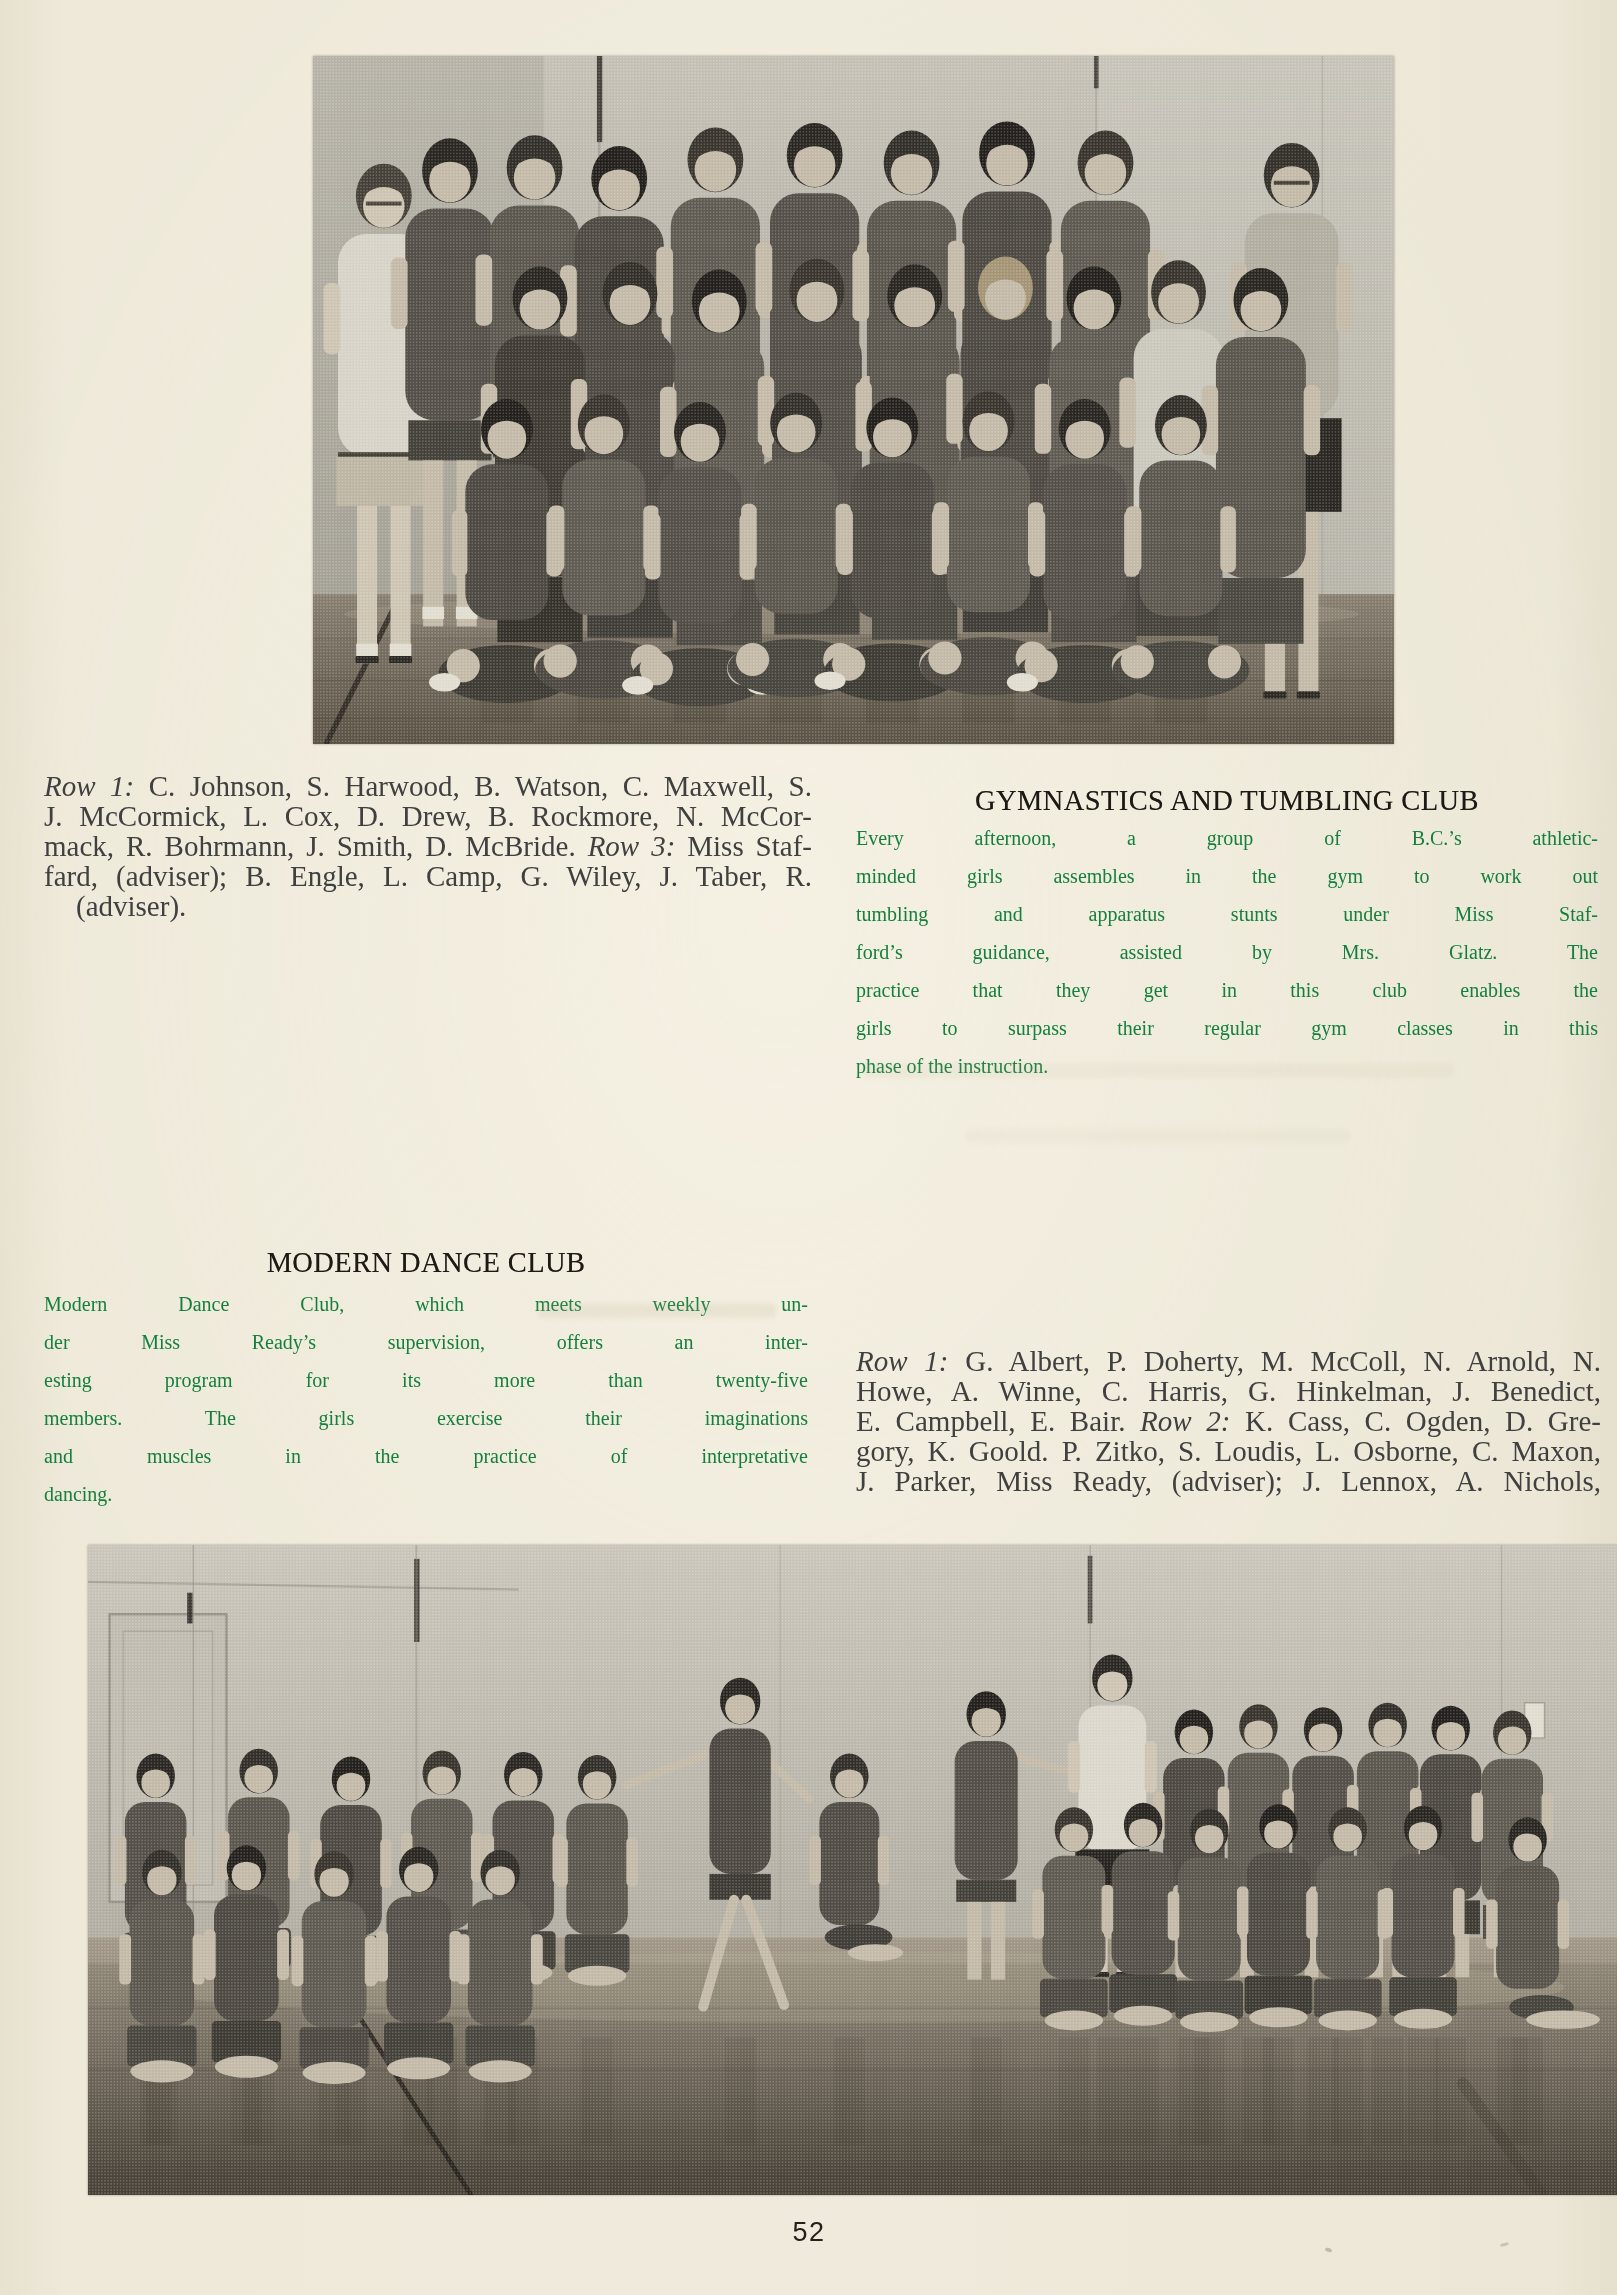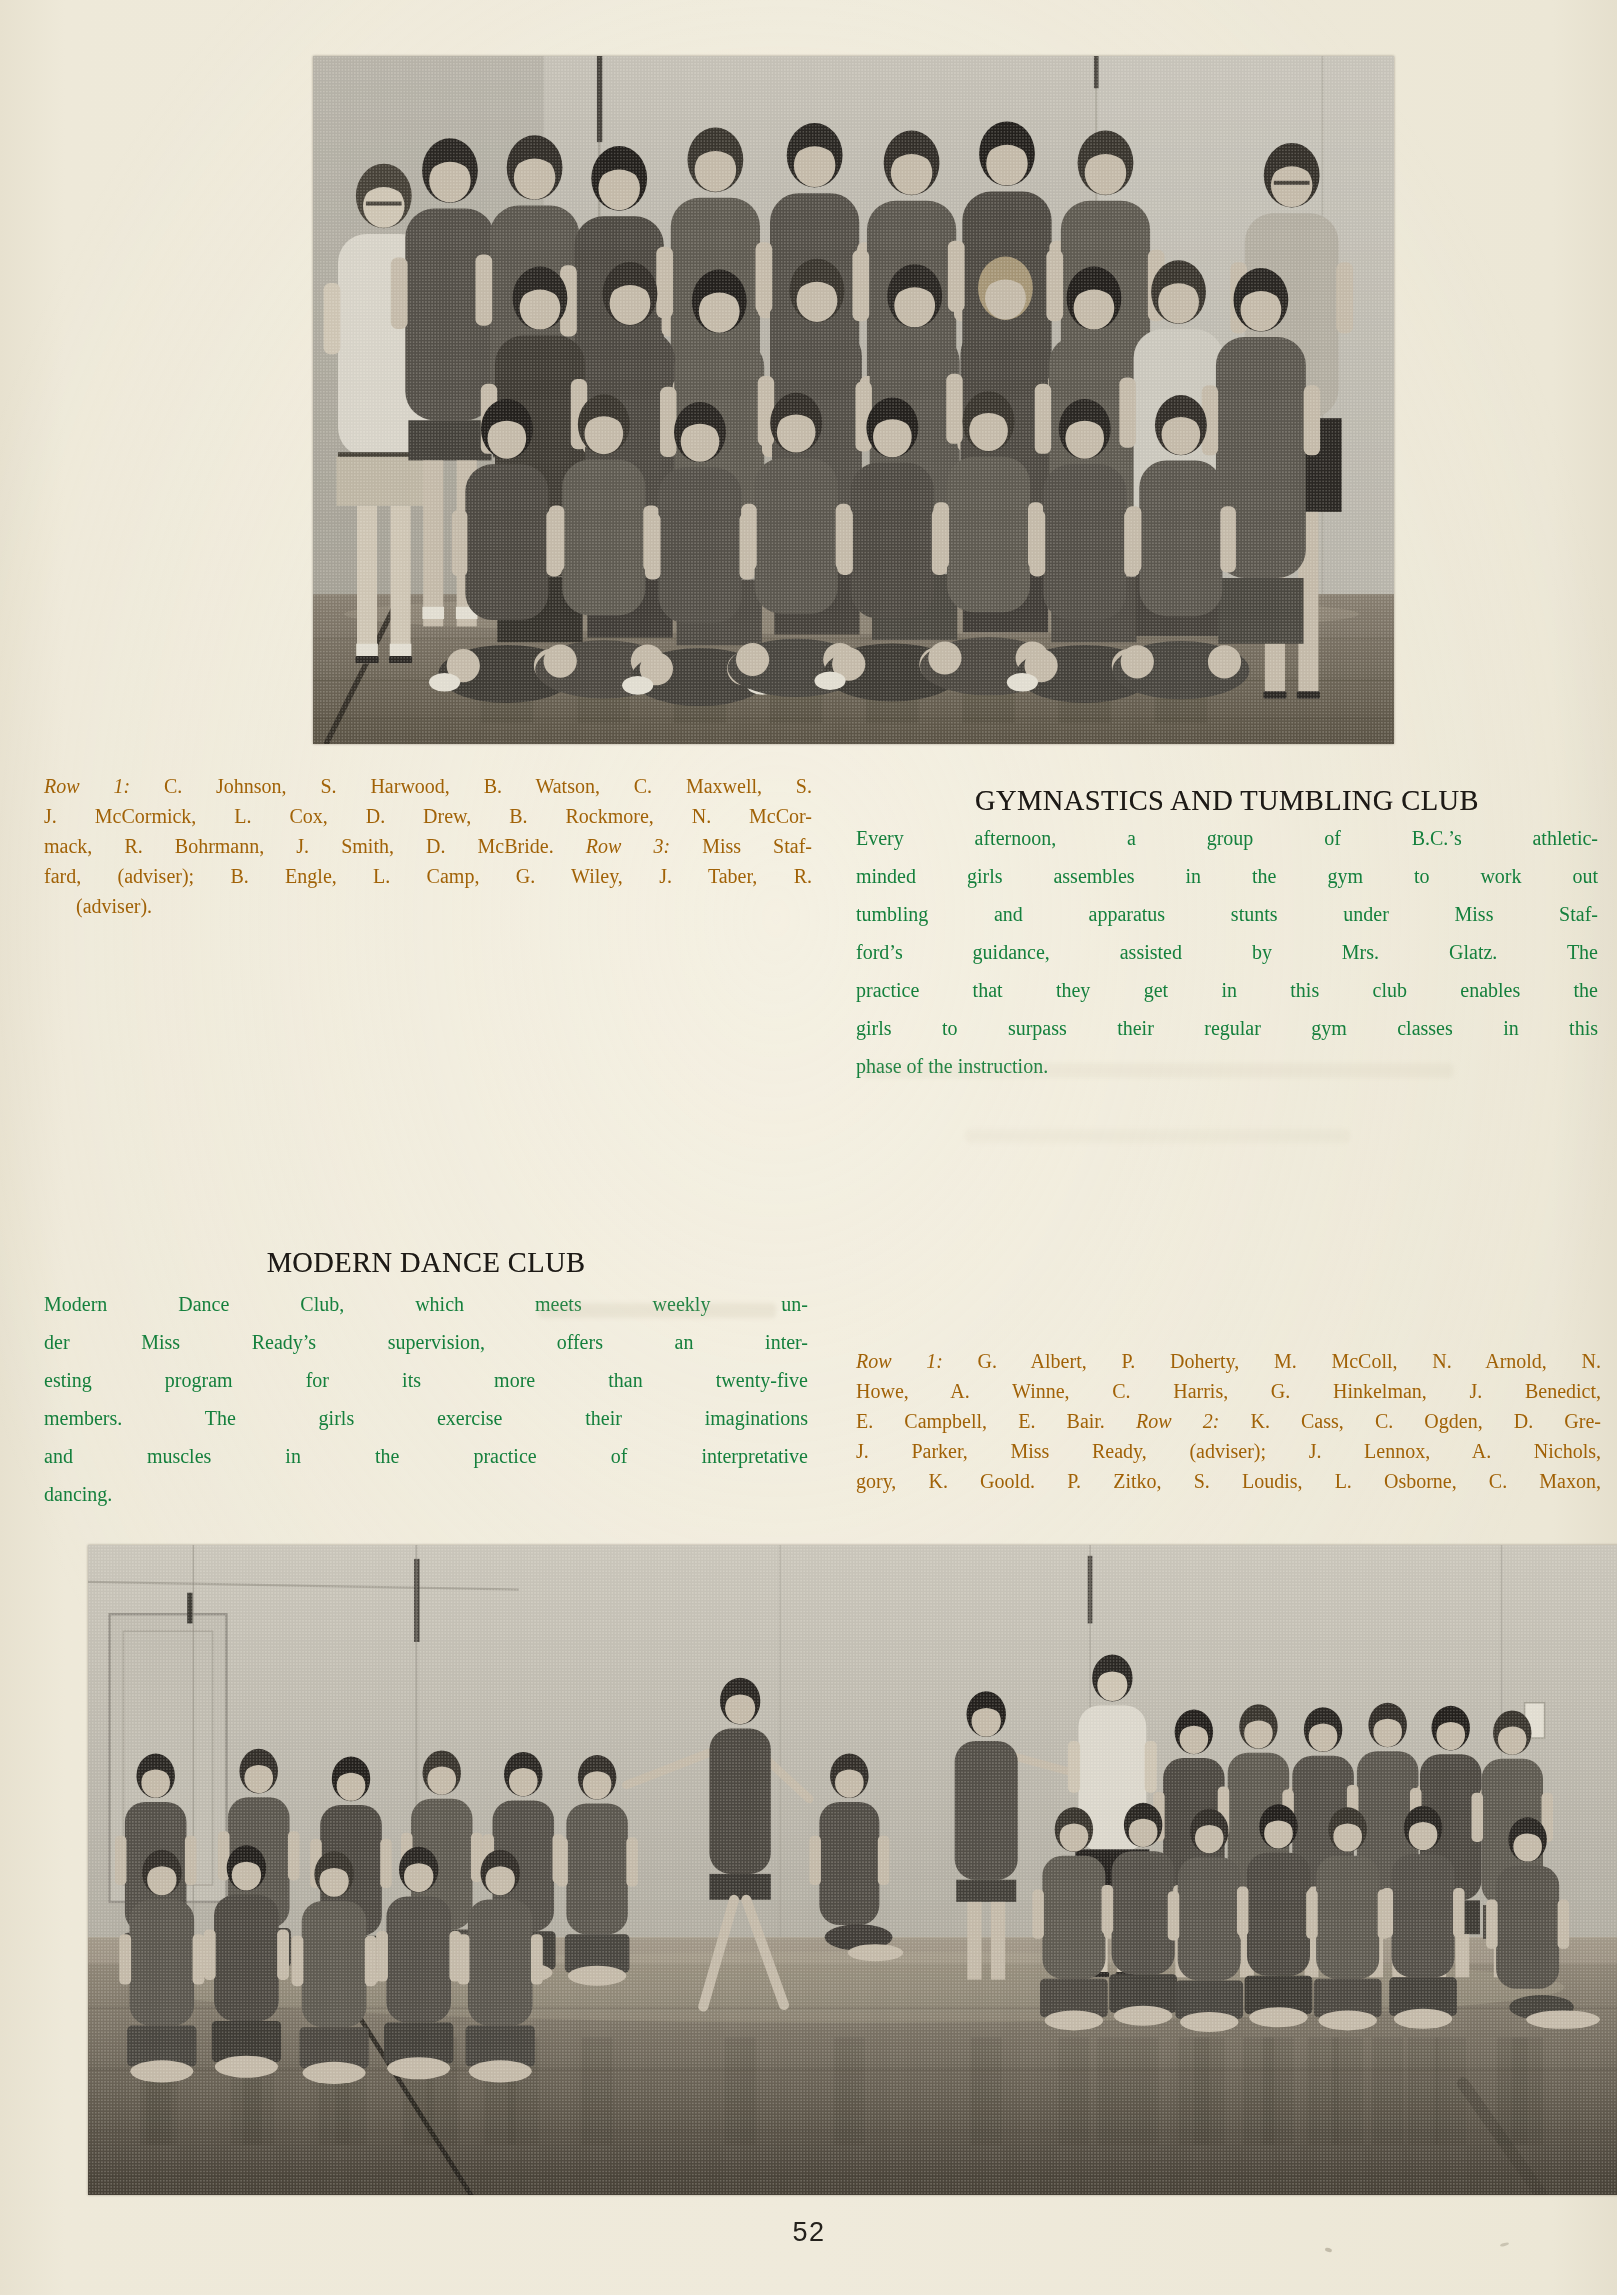--- a/index.html
+++ b/index.html
@@ -15,21 +15,21 @@
   .photo{position:absolute;box-shadow:0 0 2.3px rgba(70,62,48,.45);overflow:hidden;}
   .photo svg{display:block;width:100%;height:100%;}
   .photo .halftone{
     position:absolute;inset:0;pointer-events:none;
     background-image:radial-gradient(rgba(240,236,224,.38) 0.8px, rgba(25,22,18,.05) 0.8px);
     background-size:3.1px 3.1px;opacity:.55;
   }
   #top-photo{left:273px;top:44px;width:1081px;height:688px;}
   #bottom-photo{left:48px;top:1533px;width:1535px;height:650px;}
 
-  .caption{position:absolute;font-size:20px;color:#a16207;}
+  .caption{position:absolute;font-size:29px;color:#404040;}
   #gym-caption{left:44px;top:771px;width:768px;line-height:30px;}
   #dance-caption{left:856px;top:1346px;width:745px;line-height:30px;}
   .cap-line{text-align:justify;text-align-last:justify;white-space:normal;}
   .cap-line.endline{text-align-last:left;margin-left:32px;}
   .cap-line .it{font-style:italic;}
 
   .heading{
     position:absolute;font-size:28.5px;letter-spacing:0.4px;
     text-align:center;font-weight:400;color:#1d1a16;
     text-shadow:0 0 0.5px rgba(30,26,20,.55);
@@ -374,22 +374,22 @@
     <div class="body-line">esting program for its more than twenty-five</div>
     <div class="body-line">members. The girls exercise their imaginations</div>
     <div class="body-line">and muscles in the practice of interpretative</div>
     <div class="body-line endline">dancing.</div>
   </div>
 
 <div class="caption" id="dance-caption">
     <div class="cap-line"><span class="it">Row 1:</span><span> G. Albert, P. Doherty, M. McColl, N. Arnold, N.</span></div>
     <div class="cap-line"><span>Howe, A. Winne, C. Harris, G. Hinkelman, J. Benedict,</span></div>
     <div class="cap-line"><span>E. Campbell, E. Bair. </span><span class="it">Row 2:</span><span> K. Cass, C. Ogden, D. Gre-</span></div>
+    <div class="cap-line"><span>gory, K. Goold. P. Zitko, S. Loudis, L. Osborne, C. Maxon,</span></div>
     <div class="cap-line"><span>J. Parker, Miss Ready, (adviser); J. Lennox, A. Nichols,</span></div>
-    <div class="cap-line"><span>gory, K. Goold. P. Zitko, S. Loudis, L. Osborne, C. Maxon,</span></div>
   </div>
 
 <figure class="photo" id="bottom-photo" aria-label="Modern Dance Club group photograph in the gymnasium: kneeling rows of girls flanking two posing dancers and the adviser standing at center">
   <svg id="dance-svg" viewBox="0 0 1996 845" preserveAspectRatio="none">
       <defs>
     <linearGradient id="dw" x1="0" y1="0" x2="0" y2="1">
           <stop offset="0" stop-color="#cecABF"></stop>
           <stop offset="1" stop-color="#b5b1a6"></stop>
         </linearGradient>
     <linearGradient id="df" x1="0" y1="0" x2="0" y2="1">

